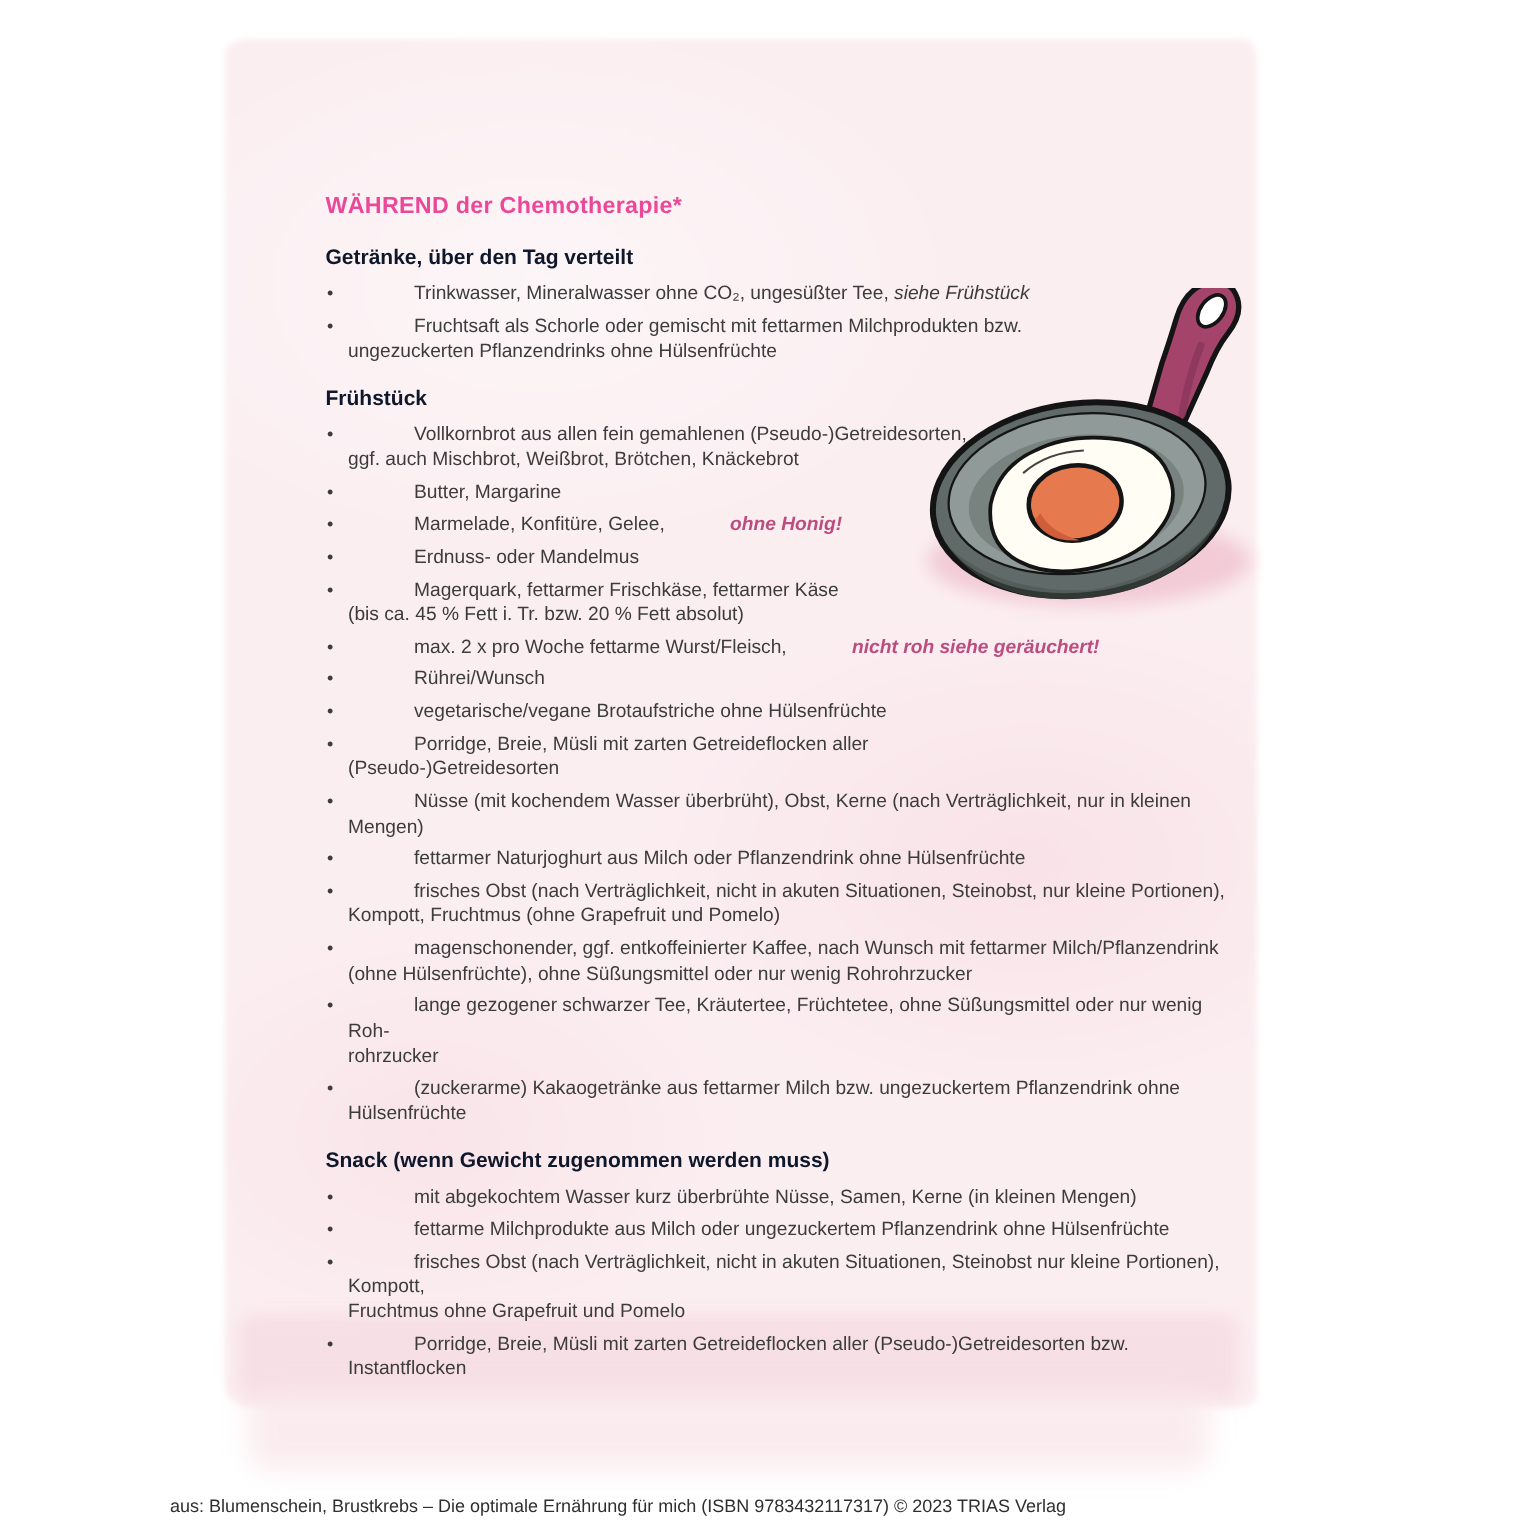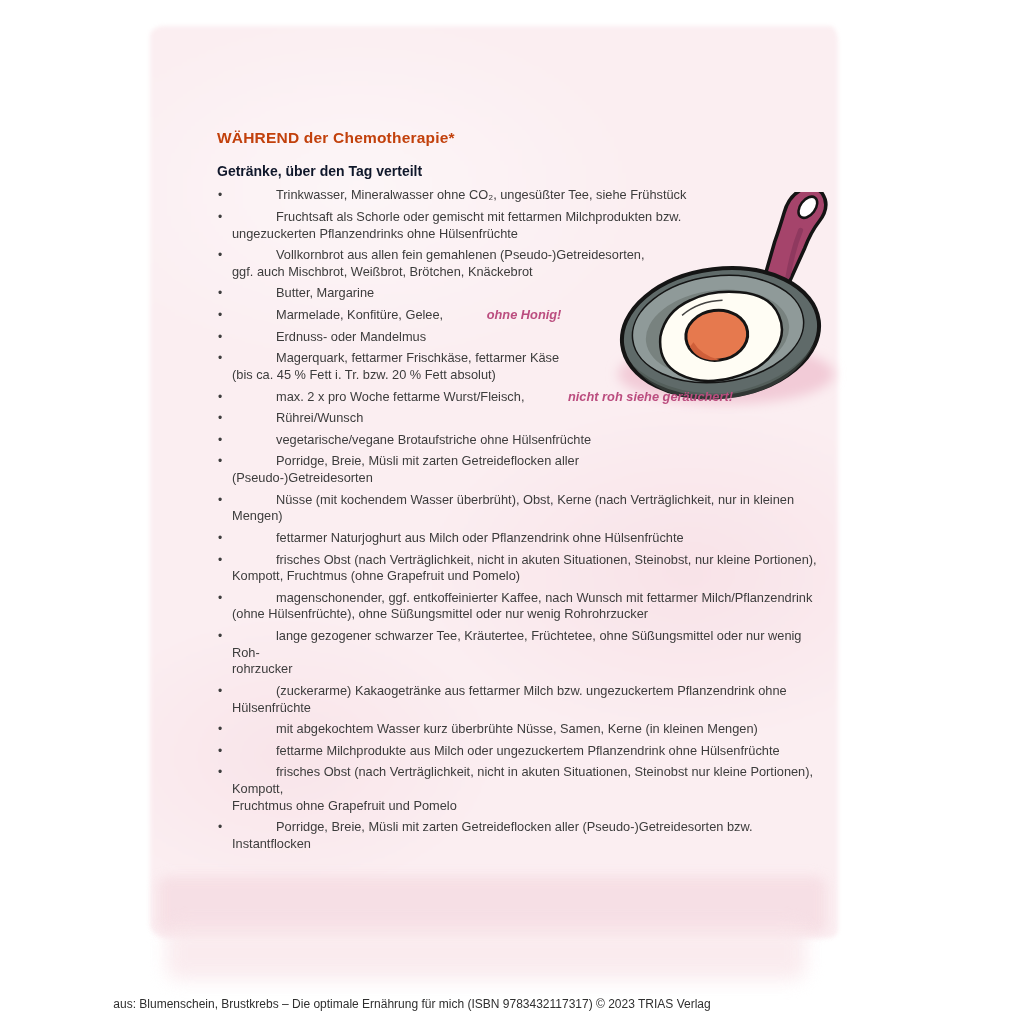--- a/index.html
+++ b/index.html
@@ -27,36 +27,36 @@
   .wash-fade{
     position:absolute;left:166px;top:926px;width:640px;height:54px;
     background:#f9e7eb;border-radius:14px;filter:blur(9px);opacity:.8;
   }
   
   .content{
     position:absolute;left:217px;top:128px;width:612px;
     font-size:12.8px;line-height:1.3;
   }
   .title{
-    color:#c2410c;font-size:15.5px;font-weight:bold;letter-spacing:.2px;
+    color:#ec4899;font-size:15.5px;font-weight:bold;letter-spacing:.2px;
     margin:0 0 6px 0;
   }
   .section-heading{
     color:#0f172a;font-size:14px;font-weight:bold;
     margin:14px 0 7px 0;
   }
   .item{display:flex;margin:5px 0;}
   .bullet{
     flex:0 0 14px;color:#3c3c3c;font-size:12px;line-height:1.38;
     padding-left:1px;
   }
   .item-body{flex:1 1 auto;}
   .item-text{white-space:pre-line;margin-left:44px;}
   .accent-pink{color:#bb4d7f;font-weight:bold;font-style:italic;margin-left:40px;}
-  .accent-italic{}
+  .accent-italic{font-style:italic;}
   .footnote{
     font-style:italic;font-size:12.3px;color:#3c3c3c;margin-top:16px;
   }
   .footer-credit{
     position:absolute;left:0;top:997px;width:824px;text-align:center;
     font-size:12px;color:#2f2f2f;
   }
   
   .illu{position:absolute;left:596px;top:192px;width:266px;height:222px;}
 </style>
@@ -110,20 +110,21 @@
           <span class="bullet">•</span>
           <div class="item-body"><span class="item-text">Trinkwasser, Mineralwasser ohne CO₂, ungesüßter Tee, </span><span class="accent-italic">siehe Frühstück</span></div>
         </div>
         <div class="item">
           <span class="bullet">•</span>
           <div class="item-body"><span class="item-text">Fruchtsaft als Schorle oder gemischt mit fettarmen Milchprodukten bzw.
 ungezuckerten Pflanzendrinks ohne Hülsenfrüchte</span></div>
         </div>
       </div>
       <div>
+        <div class="section-heading">Frühstück</div>
         <div class="item">
           <span class="bullet">•</span>
           <div class="item-body"><span class="item-text">Vollkornbrot aus allen fein gemahlenen (Pseudo-)Getreidesorten,
 ggf. auch Mischbrot, Weißbrot, Brötchen, Knäckebrot</span></div>
         </div>
         <div class="item">
           <span class="bullet">•</span>
           <div class="item-body"><span class="item-text">Butter, Margarine</span></div>
         </div>
         <div class="item">
@@ -178,20 +179,21 @@
           <span class="bullet">•</span>
           <div class="item-body"><span class="item-text">lange gezogener schwarzer Tee, Kräutertee, Früchtetee, ohne Süßungsmittel oder nur wenig Roh-
 rohrzucker</span></div>
         </div>
         <div class="item">
           <span class="bullet">•</span>
           <div class="item-body"><span class="item-text">(zuckerarme) Kakaogetränke aus fettarmer Milch bzw. ungezuckertem Pflanzendrink ohne Hülsenfrüchte</span></div>
         </div>
       </div>
       <div>
+        <div class="section-heading">Snack (wenn Gewicht zugenommen werden muss)</div>
         <div class="item">
           <span class="bullet">•</span>
           <div class="item-body"><span class="item-text">mit abgekochtem Wasser kurz überbrühte Nüsse, Samen, Kerne (in kleinen Mengen)</span></div>
         </div>
         <div class="item">
           <span class="bullet">•</span>
           <div class="item-body"><span class="item-text">fettarme Milchprodukte aus Milch oder ungezuckertem Pflanzendrink ohne Hülsenfrüchte</span></div>
         </div>
         <div class="item">
           <span class="bullet">•</span>

